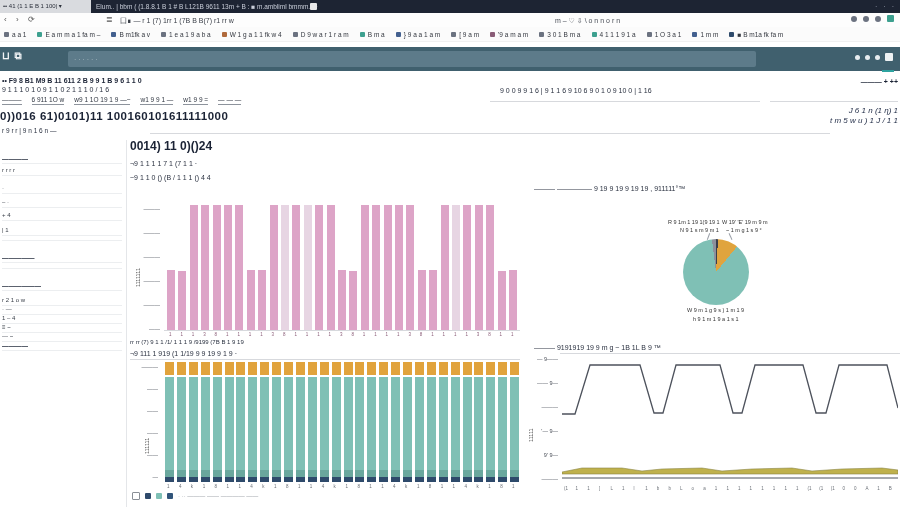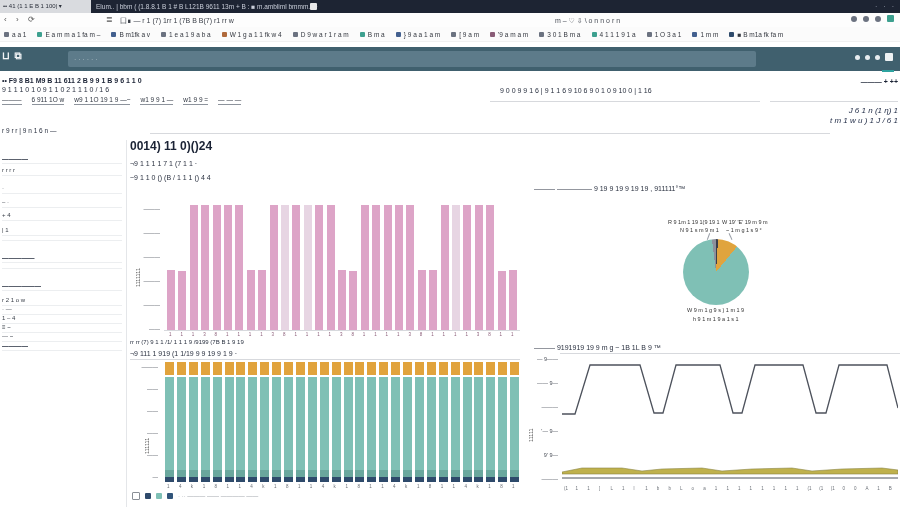--- a/index.html
+++ b/index.html
@@ -170,22 +170,23 @@
       <div class="pill">———</div>
       <div class="pill">6 911 1O w</div>
       <div class="pill">w9 1 1O 19 1 9 —~</div>
       <div class="pill">w1 9  9 1 —</div>
       <div class="pill">w1 9  9 =</div>
       <div class="pill">— — —</div>
     </div>
   <div class="abs rule-lt" style="left:490px;top:101px;width:270px;"></div>
   <div class="abs rule-lt" style="left:770px;top:101px;width:128px;"></div>
 
+  <div class="abs bigbin">0))016 61)0101)11 100160101611111000</div>
   <div class="abs right-meta" style="top:106px;">J 6 1 n (1 η) 1</div>
-  <div class="abs right-meta" style="top:116px;">t m 1 w u ) 1 J / 6 1</div>
+  <div class="abs right-meta" style="top:116px;">t m 5 w u ) 1 J / 1 1</div>
 
   <div class="abs t-sm" style="left:2px;top:127px;font-size:6.5px;">r 9 r r        |       9 n 1 6 n —</div>
   <div class="abs rule-lt" style="left:150px;top:133px;width:680px;"></div>
 
   <div class="abs sidebar" id="sidebar">
       <div class="sb-item b" style="top: 14px;">————</div>
       <div class="sb-item" style="top: 26px;">r r r r</div>
       <div class="sb-item" style="top: 44px;">·</div>
       <div class="sb-item" style="top: 58px;">– ·</div>
       <div class="sb-item" style="top: 71px;">+ 4</div>

